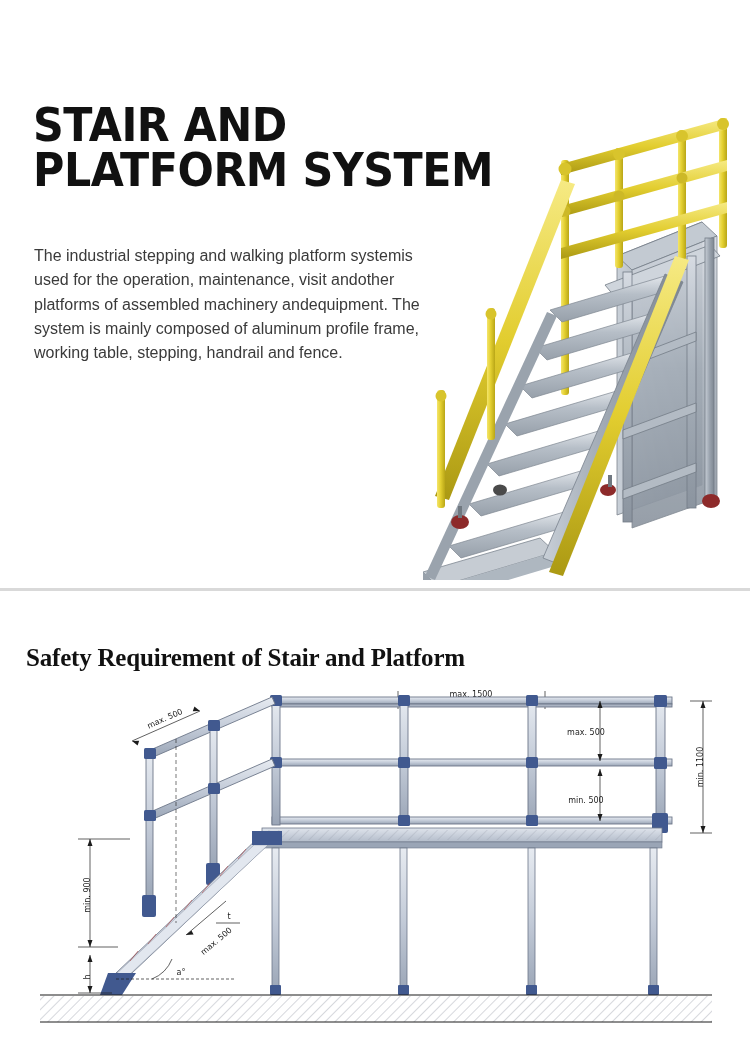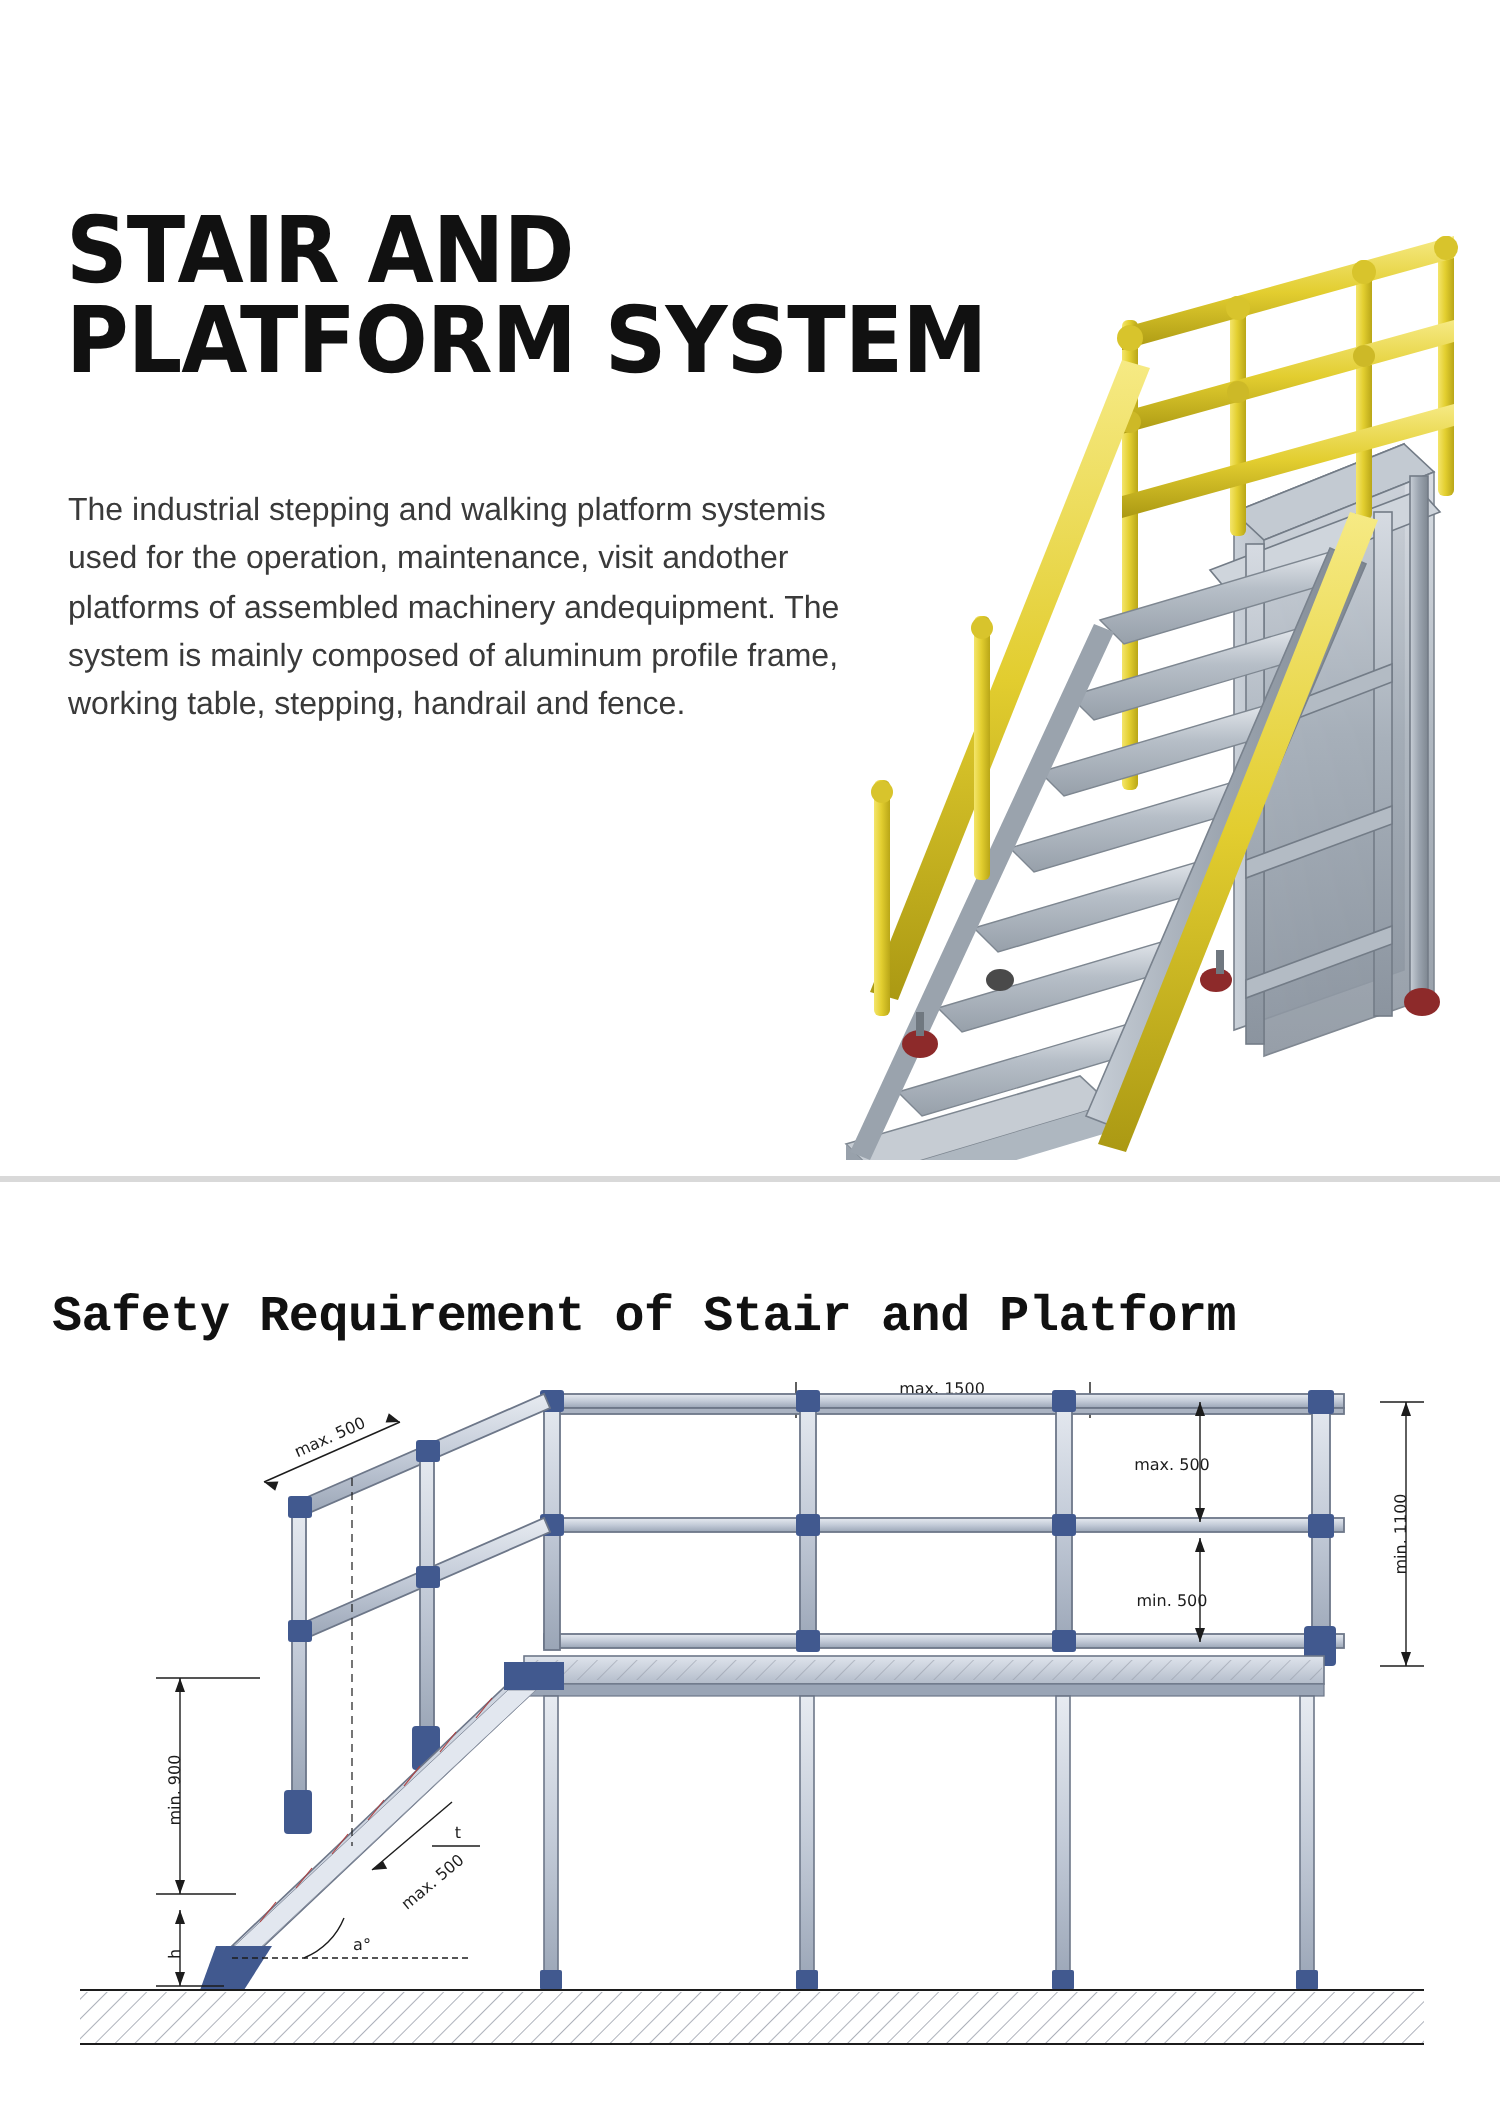--- a/index.html
+++ b/index.html
@@ -74,21 +74,21 @@
     left: 0;
     top: 591px;
     width: 750px;
     height: 462px;
     background: #ffffff;
   }
   .sub-headline {
     position: absolute;
     left: 26px;
     top: 32px;
-    font-family: Liberation Mono, monospace;
+    font-family: Liberation Serif, serif;
     font-weight: 700;
     font-size: 25px;
     color: #111111;
     letter-spacing: -0.2px;
   }
   .drawing {
     position: absolute;
     left: 0;
     top: 82px;
     width: 692px;

